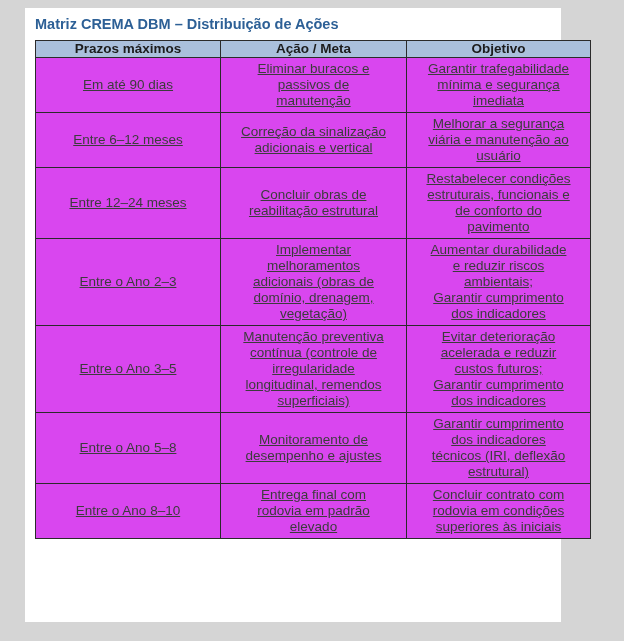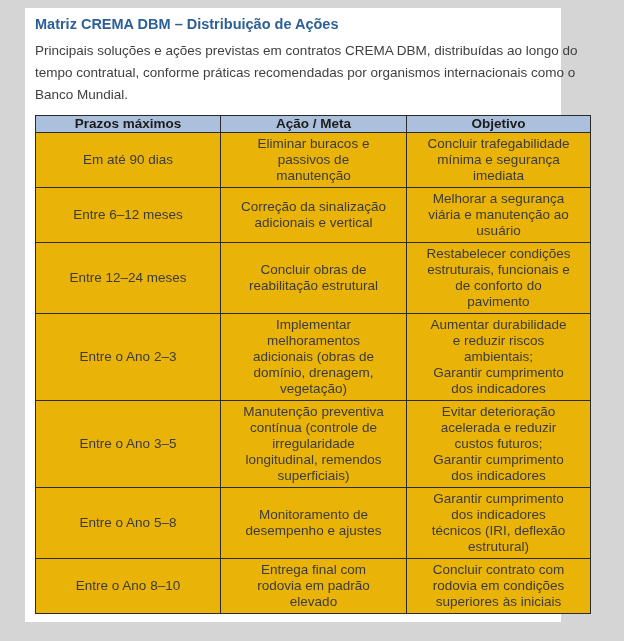--- a/index.html
+++ b/index.html
@@ -44,56 +44,56 @@
     color: #3c3c3c;
     white-space: pre-line;
   }
   table.crema th {
     background: #aac0dc;
     color: #1c1c1c;
     font-weight: bold;
     padding: 0 4px;
   }
   table.crema td {
-    background: #eab308;
+    background: #d946ef;
     padding: 3px 4px;
+    text-decoration: underline;
   }
   col.c1 { width: 185px; }
   col.c2 { width: 186px; }
   col.c3 { width: 184px; }
 </style>
 </head>
 <body>
 
 <div class="page">
 
   <div class="doc-title">Matriz CREMA DBM – Distribuição de Ações</div>
 
-  <div class="doc-intro">Principais soluções e ações previstas em contratos CREMA DBM, distribuídas ao longo do tempo contratual, conforme práticas recomendadas por organismos internacionais como o Banco Mundial.</div>
 
   <table class="crema">
     <colgroup>
       <col class="c1">
         <col class="c2">
         <col class="c3">
     </colgroup>
     <thead>
       <tr>
         <th>Prazos máximos</th>
         <th>Ação / Meta</th>
         <th>Objetivo</th>
       </tr>
     </thead>
     <tbody>
       <tr>
         <td>Em até 90 dias</td>
         <td>Eliminar buracos e
 passivos de
 manutenção</td>
-        <td>Concluir trafegabilidade
+        <td>Garantir trafegabilidade
 mínima e segurança
 imediata</td>
       </tr>
       <tr>
         <td>Entre 6–12 meses</td>
         <td>Correção da sinalização
 adicionais e vertical</td>
         <td>Melhorar a segurança
 viária e manutenção ao
 usuário</td>

